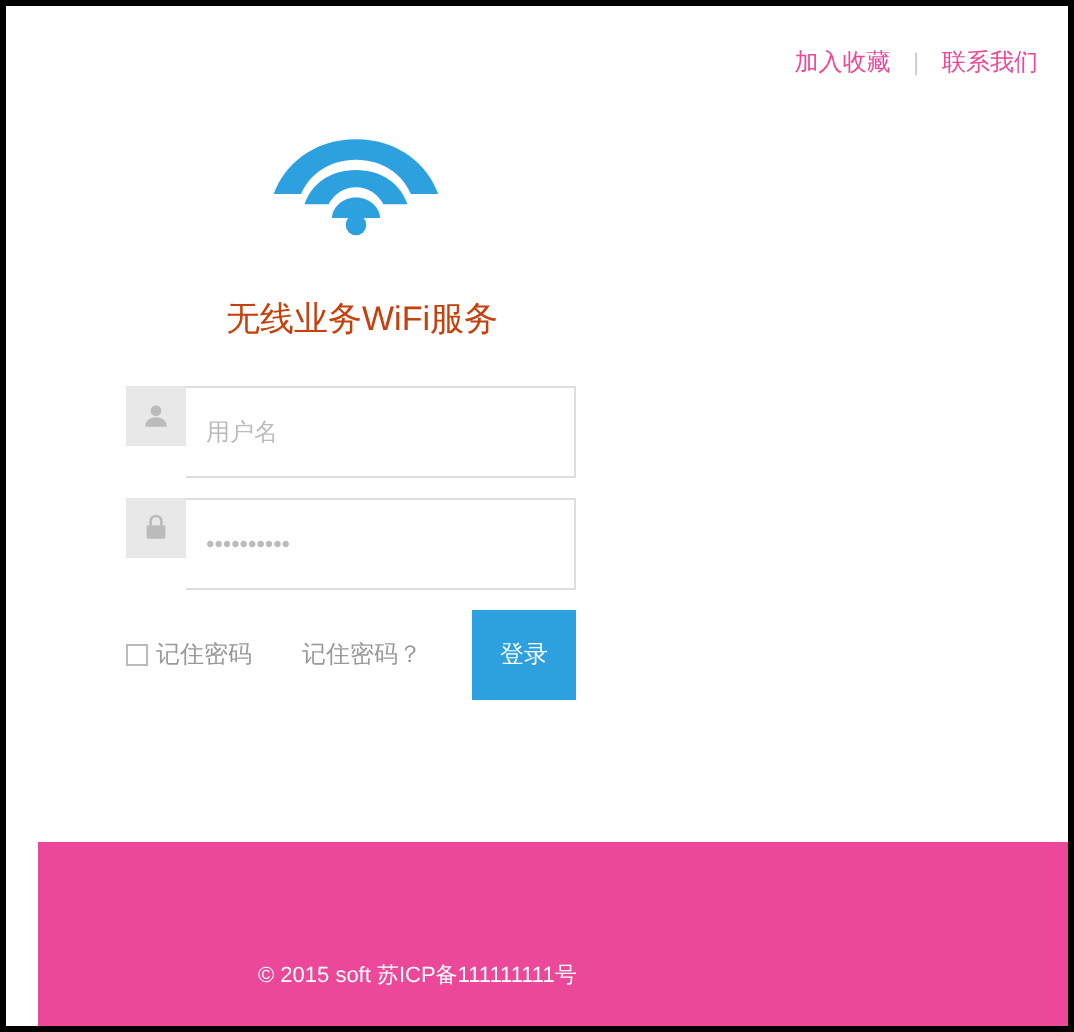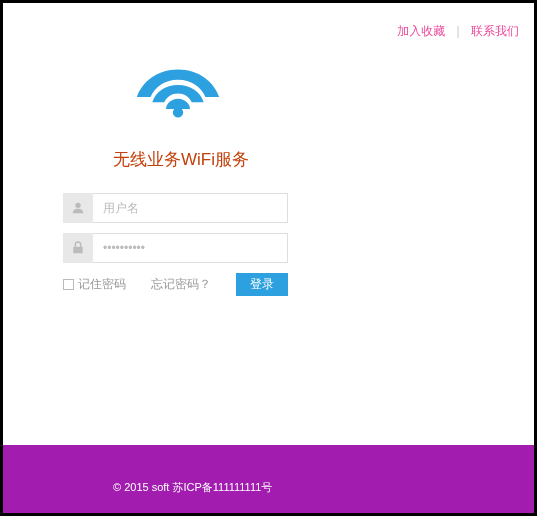--- a/index.html
+++ b/index.html
@@ -64,21 +64,21 @@
       justify-content: center;
       flex-shrink: 0;
     }
     .input-icon svg {
       width: 16px;
       height: 16px;
       fill: #bbb;
     }
     .text-input {
       flex: 1;
-      height: 30px;
+      height: 46px;
       border: 1px solid #ddd;
       border-left: none;
       padding: 0 10px;
       font-size: 12px;
       color: #666;
       outline: none;
     }
     .text-input::placeholder { color: #bbb; }
     .form-footer {
       display: flex;
@@ -102,32 +102,32 @@
     }
     .forgot {
       color: #999;
       text-decoration: none;
       cursor: pointer;
     }
     .login-btn {
       background: #2da0e0;
       color: #fff;
       border: none;
-      padding: 3px 14px;
+      padding: 14px 14px;
       font-size: 12px;
       cursor: pointer;
       font-family: inherit;
     }
     .footer {
       position: absolute;
       bottom: 0;
-      left: 0;
+      left: 16px;
       right: 0;
-      height: 68px;
-      background: #a21caf;
+      height: 92px;
+      background: #ec4899;
     }
     .footer-text {
       position: absolute;
       bottom: 18px;
       left: 110px;
       color: #fff;
       font-size: 11px;
     }
   </style>
 </head>
@@ -169,20 +169,20 @@
           <path d="M8 10 V7 C8 4.8, 9.8 3, 12 3 C14.2 3, 16 4.8, 16 7 V10" fill="none" stroke="#bbb" stroke-width="2"></path>
         </svg>
     </div>
     <input type="password" class="text-input" placeholder="••••••••••" style="">
   </div>
   <div class="form-footer">
     <label class="remember">
       <span class="remember-box"></span>
       <span>记住密码</span>
     </label>
-    <a class="forgot">忘记密码？</a>
+    <a class="forgot">记住密码？</a>
     <button class="login-btn">登录</button>
   </div>
 </div>
 
 <div class="footer">
   <div class="footer-text">© 2015 soft 苏ICP备111111111号</div>
 </div>
 
 </body></html>

